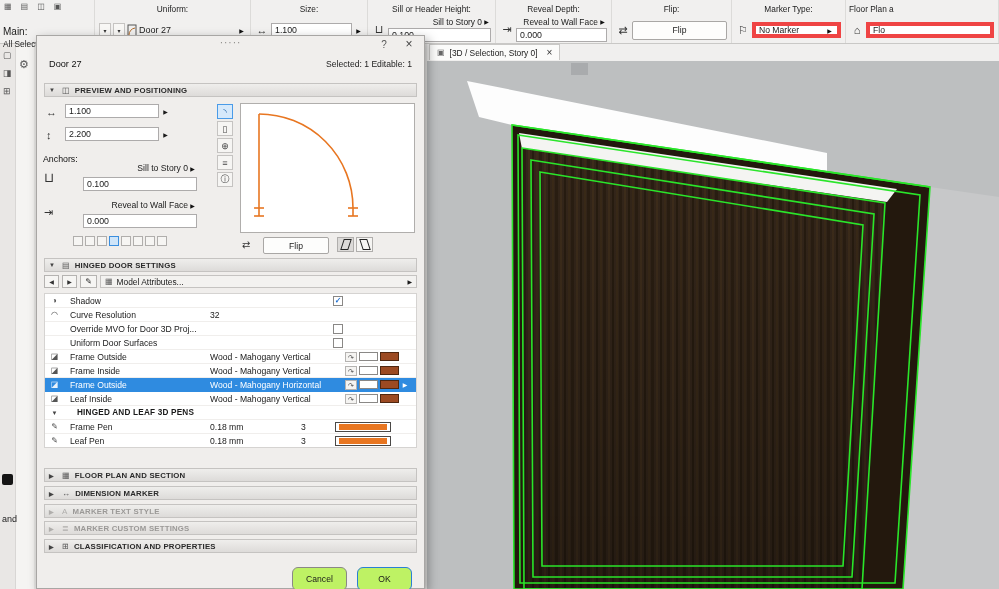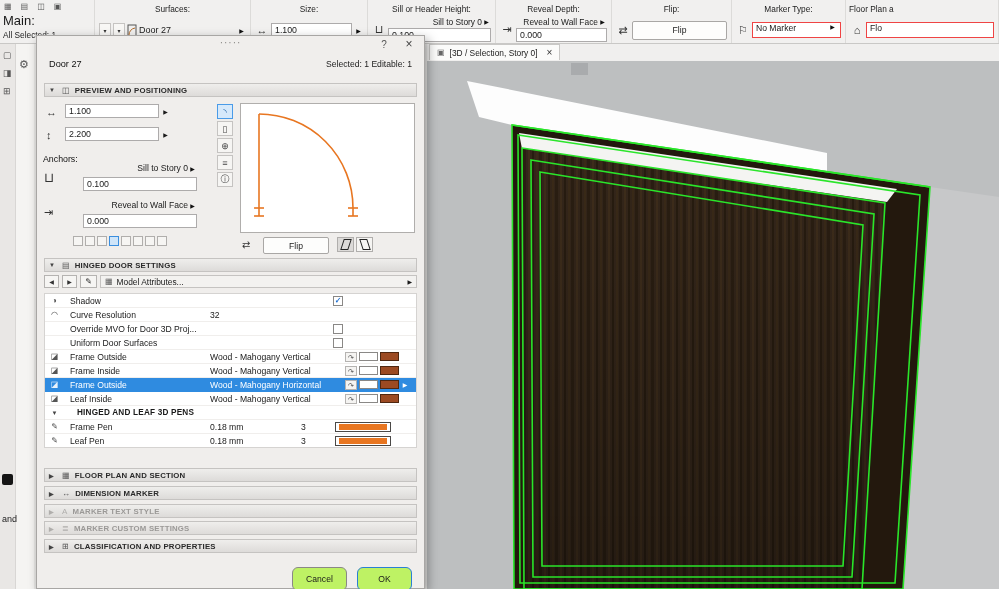--- a/index.html
+++ b/index.html
@@ -9,36 +9,36 @@
   .tb{position:absolute;left:0;top:0;width:999px;height:44px;background:#f1f0ef;
       border-bottom:1px solid #c9c8c6;display:flex;z-index:20;box-sizing:border-box}
   .tb-g{position:relative;height:100%;border-right:1px solid #dcdbd9;box-sizing:border-box;flex:0 0 auto}
   .tb-lab{position:absolute;top:4px;left:0;width:100%;text-align:center;font-size:8.3px;color:#222;white-space:nowrap}
   .tb-row{position:absolute;top:19px;left:4px;right:4px;height:22px;display:flex;align-items:center;gap:2px}
   .g-main{width:95px;padding:1px 3px}
   .g-elem{width:156px}.g-anchor{width:114px}.g-size{width:117px}.g-sill{width:128px}
   .g-reveal{width:116px}.g-flip{width:120px}.g-marker{width:114px}.g-floor{flex:1;overflow:hidden}
   .miniicons{display:flex;gap:9px;padding:1px 1px 0 1px}
   .miniicons span{font-size:8px;color:#555}
-  .mainlab{font-size:13px;margin-top:2px}.mainsel{font-size:8.3px;margin-top:2px;color:#222}
+  .mainlab{font-size:10px;margin-top:15px}.mainsel{font-size:8.3px;margin-top:2px;color:#222}
   .tbtn{border:1px solid #c6c4c2;background:#f8f7f5;display:flex;align-items:center;justify-content:center;
         box-sizing:border-box;color:#333}
   .sbtn{width:12px;height:14px;font-size:6px}
   .abtn{width:17px;height:16px;font-size:10px;line-height:16px}
   .abtn.on{background:#cfe5f9;border-color:#3b8ede;color:#1a5ba6}
   .fld{background:#fff;border:1px solid #adabab;box-sizing:border-box;height:14px;line-height:13px;
        padding:0 3px;font-size:8.8px;white-space:nowrap;overflow:hidden}
   .flyarr{font-size:6px;color:#111;width:9px;text-align:center}
   .tb-ic{font-size:11px;color:#333;width:14px;text-align:center}
   .col2{display:flex;flex-direction:column;gap:1px;flex:1;min-width:0}
   .combo{display:flex;align-items:center;height:10px;font-size:8.4px}
   .combo .ctext{flex:1;text-align:right;white-space:nowrap;overflow:hidden}
   .flipbtn{flex:1;height:17px;border:1px solid #a9a7a5;background:#fdfdfc;border-radius:2px;
            display:flex;align-items:center;justify-content:center;font-size:8.6px}
-  .whitesel{flex:1;height:16px;background:#fff;border:1px solid #ef4444;display:flex;align-items:flex-start;
+  .whitesel{flex:1;height:16px;background:#fff;border:4px solid #ef4444;display:flex;align-items:center;
             padding:0 3px;font-size:8.6px;box-sizing:border-box;min-width:0}
   .whitesel .ctext{flex:1;white-space:nowrap;overflow:hidden}
   .doorsvg{width:10px;height:13px;flex:0 0 auto}
   
   .rail{position:absolute;left:0;top:44px;width:34px;bottom:0;background:#f5f4f2;z-index:5}
   .rail-strip{position:absolute;left:0;top:0;width:15px;bottom:0;background:#e9e7e5;border-right:1px solid #d8d6d4}
   .rail-ic{position:absolute;font-size:9px;color:#555}
   .blacksq{position:absolute;left:2px;top:430px;width:11px;height:11px;background:#151515;border-radius:2px}
   .railtxt{position:absolute;left:2px;top:470px;font-size:9px;color:#222}
   
@@ -141,21 +141,21 @@
       <span>▦</span>
       <span>▤</span>
       <span>◫</span>
       <span>▣</span>
     </div>
     <div class="mainlab">Main:</div>
     <div class="mainsel">All Selected: 1</div>
   </div>
 
   <div class="tb-g g-elem">
-    <div class="tb-lab">Surfaces:</div>
+    <div class="tb-lab">Uniform:</div>
     <div class="tb-row">
       <span class="tbtn sbtn">
           <span>▾</span>
         </span>
       <span class="tbtn sbtn">
           <span>▾</span>
         </span>
       <svg class="doorsvg" viewBox="0 0 10 13">
         <rect x="1" y="1" width="8" height="11" fill="none" stroke="#555" stroke-width="1"></rect>
         <path d="M 2 11 A 7 7 0 0 1 8 4" fill="none" stroke="#b06a2a" stroke-width="1"></path>

